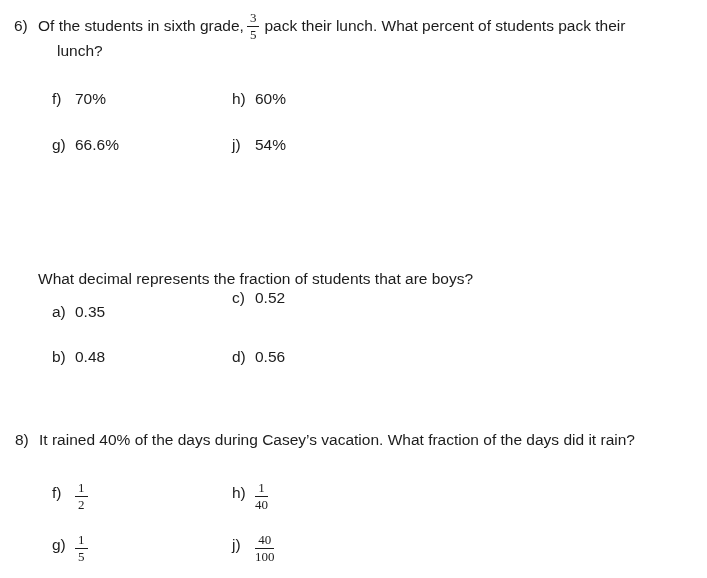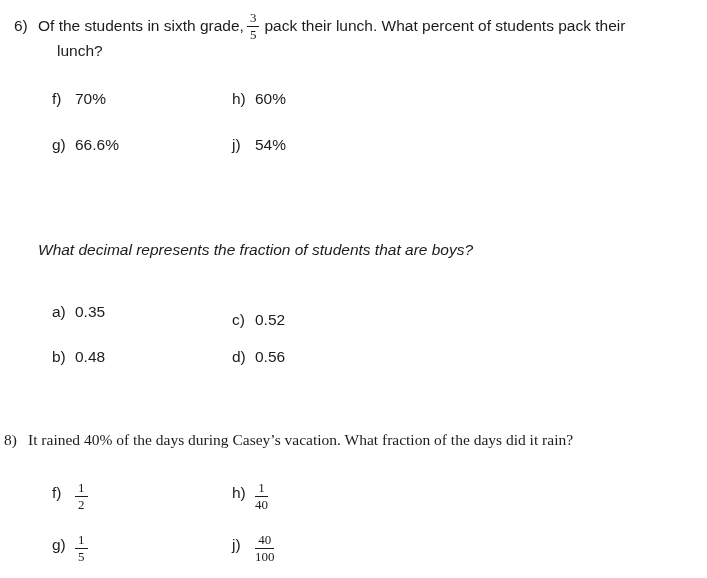--- a/index.html
+++ b/index.html
@@ -89,36 +89,36 @@
   <div class="ans" style="left:232px; top:89px;">
     <span class="alet">h)</span><span>60%</span>
   </div>
   <div class="ans" style="left:52px; top:135px;">
     <span class="alet">g)</span><span>66.6%</span>
   </div>
   <div class="ans" style="left:232px; top:135px;">
     <span class="alet">j)</span><span>54%</span>
   </div>
 
-  <div class="line" style="top:240px; left:38px;font-style:italic;">What decimal represents the fraction of students that are boys?</div>
+  <div class="line" style="top:269px; left:38px;">What decimal represents the fraction of students that are boys?</div>
 
   <div class="ans" style="left:52px; top:302px;">
     <span class="alet">a)</span><span>0.35</span>
   </div>
-  <div class="ans" style="left:232px; top:310px;">
+  <div class="ans" style="left:232px; top:288px;">
     <span class="alet">c)</span><span>0.52</span>
   </div>
   <div class="ans" style="left:52px; top:347px;">
     <span class="alet">b)</span><span>0.48</span>
   </div>
   <div class="ans" style="left:232px; top:347px;">
     <span class="alet">d)</span><span>0.56</span>
   </div>
 
-  <div class="line" style="top:430px; left:4px;font-family:Liberation Serif, serif;">
+  <div class="line" style="top:430px; left:15px;">
     <span class="qnum">8)</span><span>It rained 40% of the days during Casey’s vacation. What fraction of the days did it rain?</span>
   </div>
 
   <div class="ansf" style="left:52px; top:481px;">
     <span class="alet">f)</span>
     <span class="frac">
       <span class="fnum">1</span>
       <span class="fden">2</span>
     </span>
   </div>

